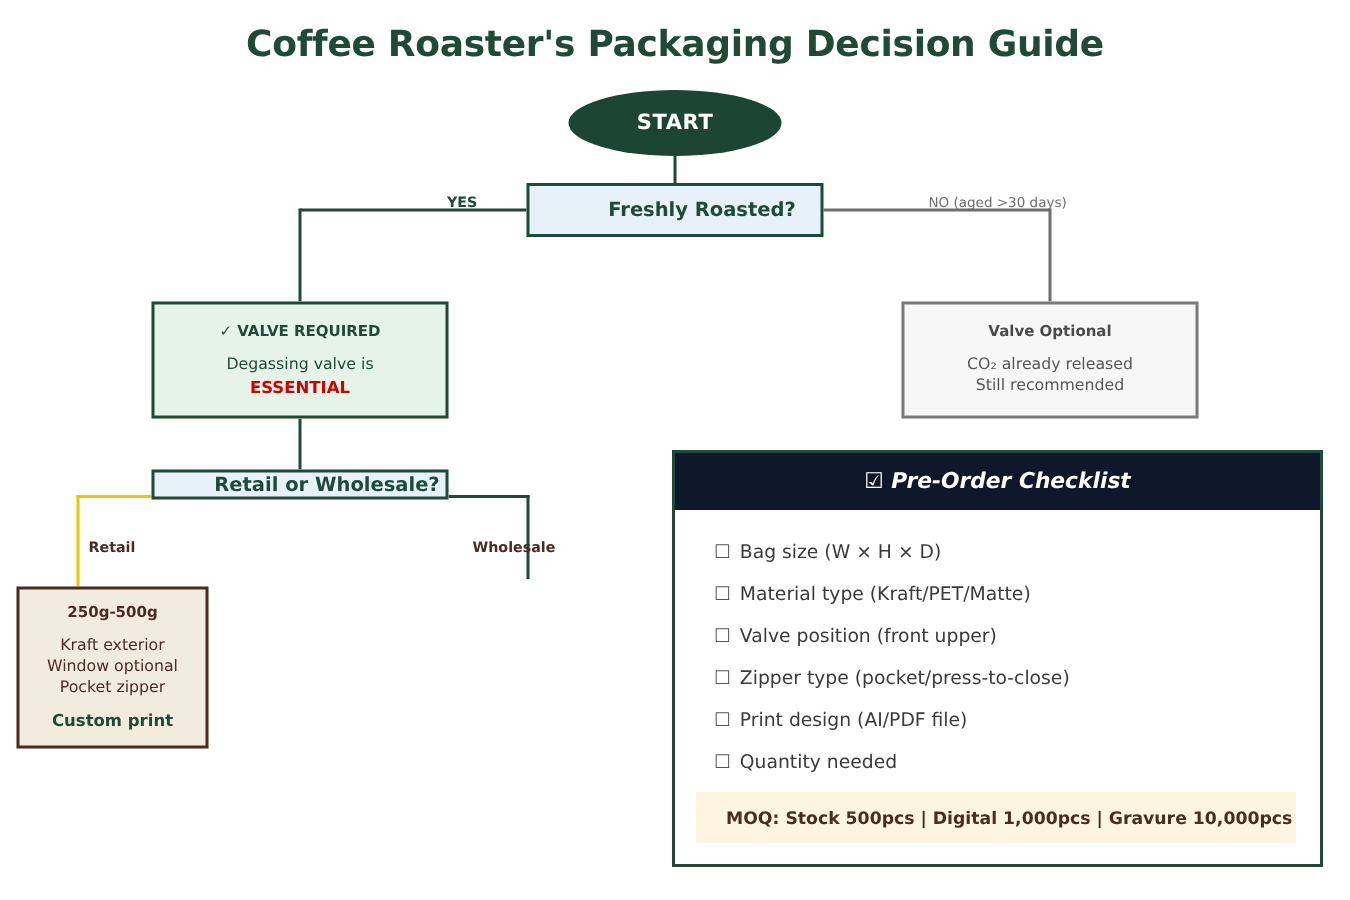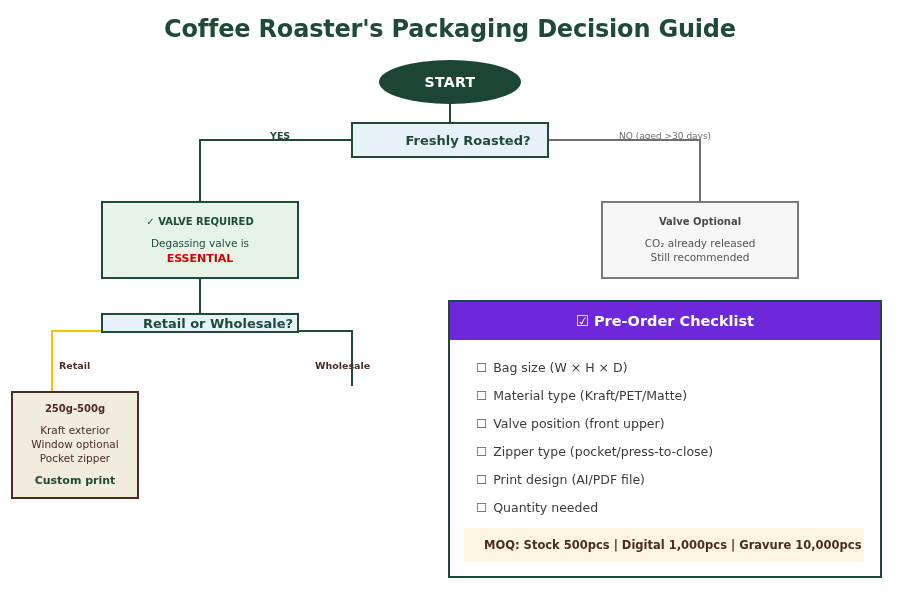--- a/index.html
+++ b/index.html
@@ -137,44 +137,45 @@
   #node-wholesale .head { color: #1f4a37; }
   #node-wholesale .foot { color: #1f4a37; }
 
   
   .edge-label {
     position: absolute;
     font-size: 9.5px;
     font-weight: bold;
     white-space: nowrap;
   }
-  .edge-label.dark { color: #1f4a37; }
+  .edge-label.dark { color: #1f4a37; margin-left: 28px; }
   .edge-label.gray { color: #6e6e6e; font-weight: normal; font-size: 9px; }
   .edge-label.brown { color: #4a2c22; }
 
   
   #checklist {
     position: absolute;
     left: 448px;
     top: 300px;
     width: 434px;
     height: 278px;
     box-sizing: border-box;
     border: 2px solid #1f4a37;
     background: #ffffff;
   }
   #checklist-header {
     height: 38px;
-    background: #6d28d9;
+    background: #0f172a;
     color: #ffffff;
     font-size: 14.5px;
     font-weight: bold;
     display: flex;
     align-items: center;
     justify-content: center;
+    font-style: italic;
   }
   #checklist-body {
     position: relative;
     height: 236px;
     padding: 14px 0 0 26px;
     box-sizing: border-box;
     overflow: hidden;
   }
   .check-item {
     font-size: 12.5px;

